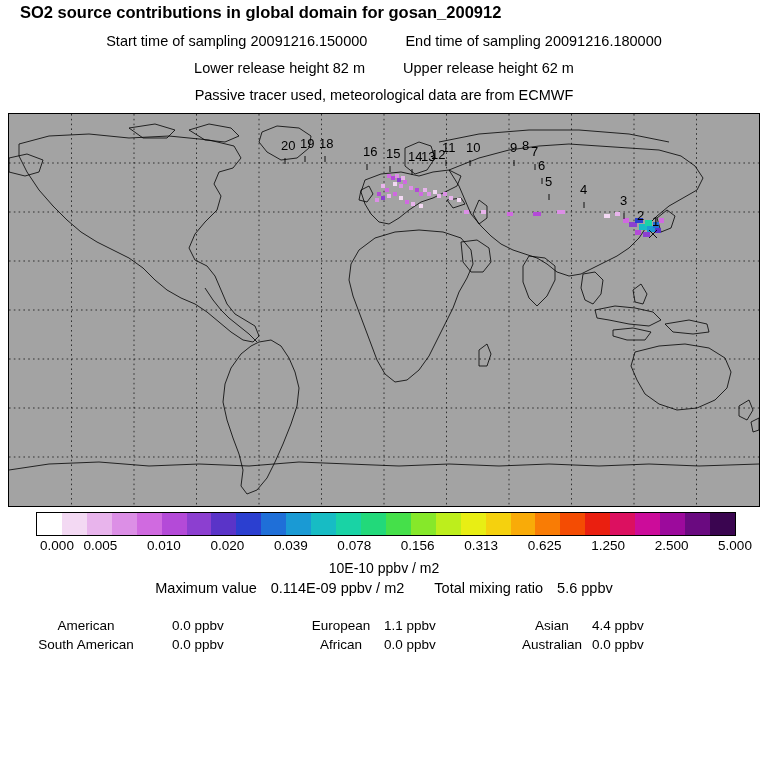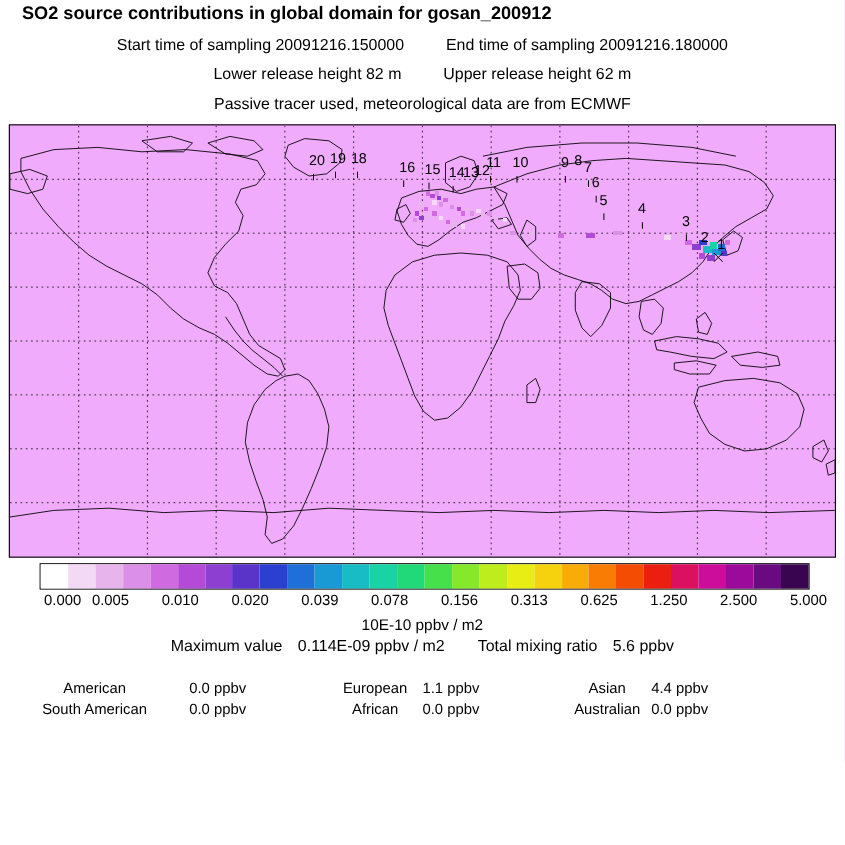--- a/index.html
+++ b/index.html
@@ -42,21 +42,21 @@
 
   
   #map-wrap {
     position: absolute;
     left: 8px;
     top: 113px;
     width: 752px;
     height: 394px;
     border: 1px solid #000;
     box-sizing: border-box;
-    background: #f0abfc;
+    background: #a3a3a3;
     overflow: hidden;
   }
   #map-svg { display: block; }
 
   
   #cbar {
     position: absolute;
     left: 36px;
     top: 512px;
     width: 700px;

